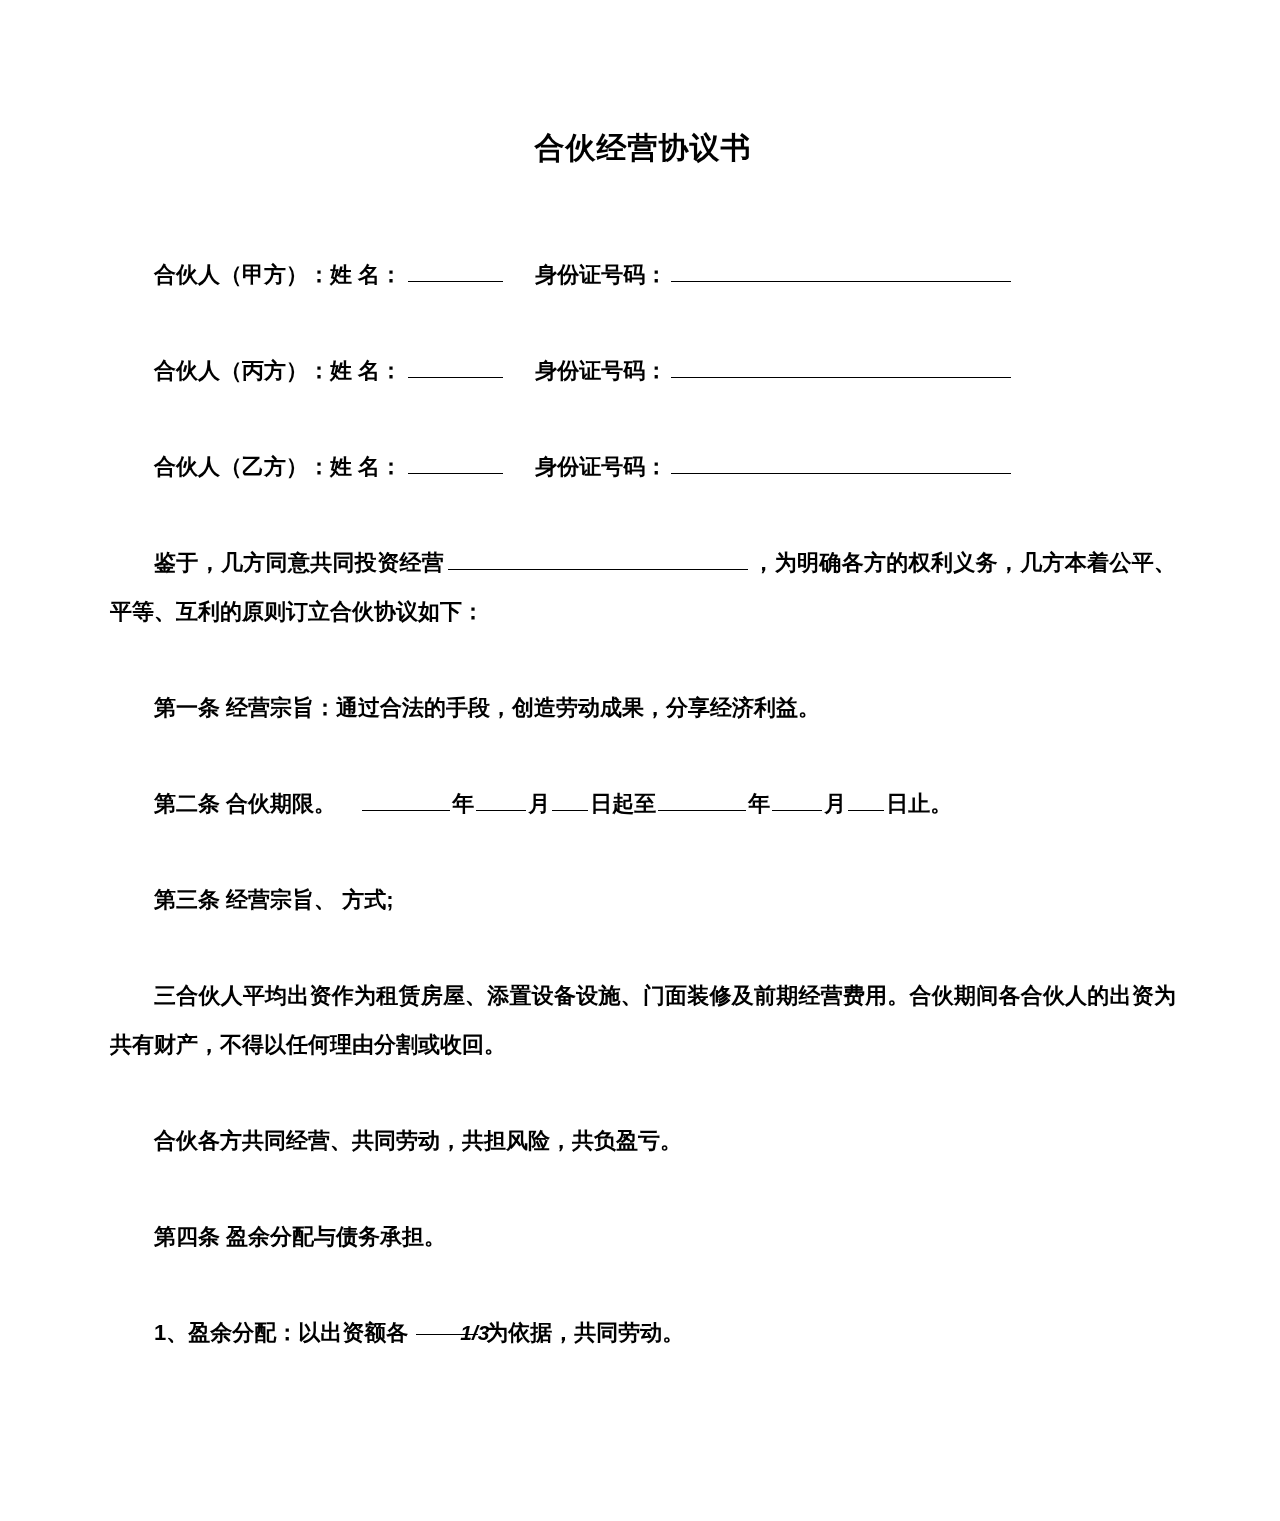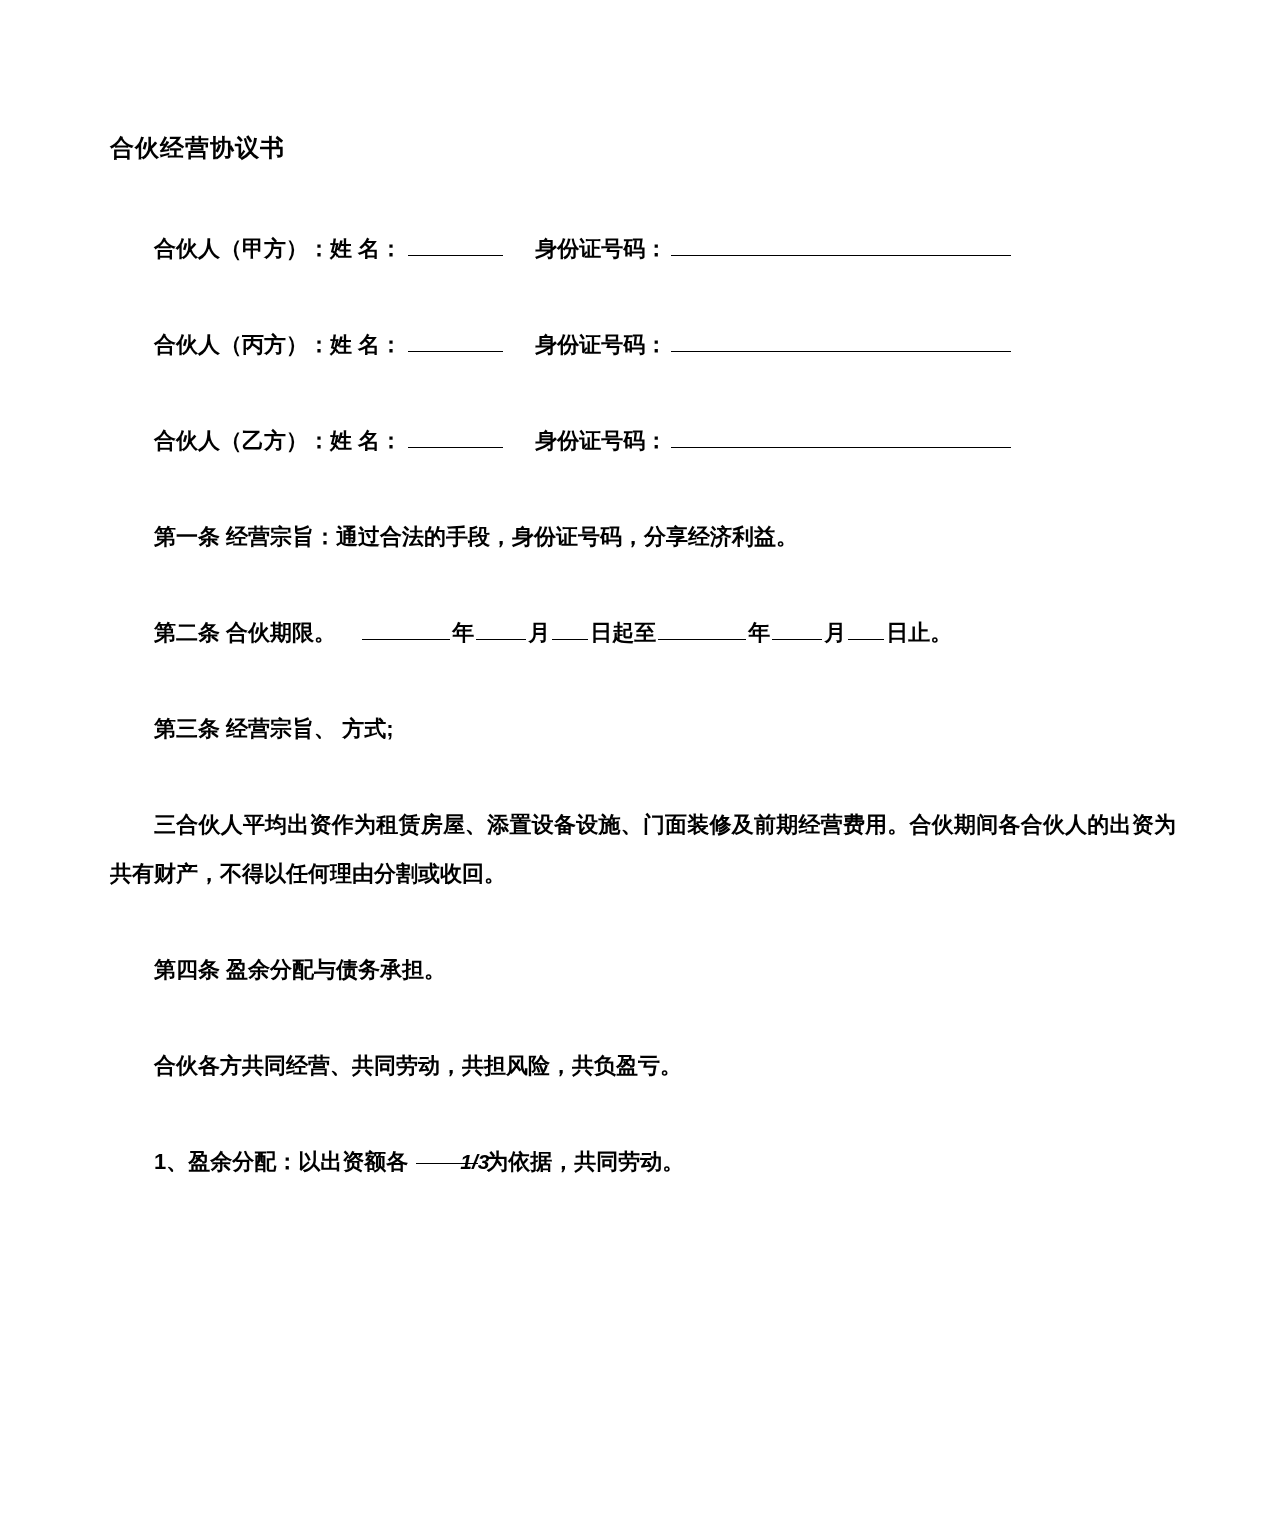--- a/index.html
+++ b/index.html
@@ -12,24 +12,24 @@
     min-height: 1521px;
     margin: 0 auto;
     background: #ffffff;
     box-sizing: border-box;
     padding: 126px 104px 80px 110px;
     font-family: "Liberation Sans", "DejaVu Sans", sans-serif;
     font-weight: 700;
     color: #000000;
   }
   .doc-title {
-    text-align: left;
-    font-size: 24px;
+    text-align: center;
+    font-size: 30px;
     line-height: 44px;
-    margin: 0 0 54px 0;
+    margin: 0 0 80px 0;
     letter-spacing: 1px;
   }
   .para {
     font-size: 22px;
     line-height: 49px;
     margin: 0 0 47px 0;
     text-indent: 2em;
     text-align: justify;
   }
   .para:last-child { margin-bottom: 0; }
@@ -56,28 +56,29 @@
 <div class="page">
 
   <h1 class="doc-title">合伙经营协议书</h1>
 
   <p class="para"><span>合伙人（甲方）：</span><span>姓  名：</span><span class="blank w-name"></span><span class="gap-l">身份证号码：</span><span class="blank w-id"></span></p>
 
   <p class="para"><span>合伙人（丙方）：</span><span>姓  名：</span><span class="blank w-name"></span><span class="gap-l">身份证号码：</span><span class="blank w-id"></span></p>
 
   <p class="para"><span>合伙人（乙方）：</span><span>姓  名：</span><span class="blank w-name"></span><span class="gap-l">身份证号码：</span><span class="blank w-id"></span></p>
 
+  <p class="para"><span>鉴于，几方同意共同投资经营</span><span class="blank w-biz"></span><span>，为明确各方的权利义务，几方本着公平、平等、互利的原则订立合伙协议如下：</span></p>
 
-  <p class="para">第一条  经营宗旨：通过合法的手段，身份证号码，分享经济利益。</p>
+  <p class="para">第一条  经营宗旨：通过合法的手段，创造劳动成果，分享经济利益。</p>
 
   <p class="para"><span>第二条  合伙期限。</span><span class="blank w-year gap-l"></span><span>年</span><span class="blank w-month"></span><span>月</span><span class="blank w-day"></span><span>日起至</span><span class="blank w-year"></span><span>年</span><span class="blank w-month"></span><span>月</span><span class="blank w-day"></span><span>日止。</span></p>
 
   <p class="para">第三条  经营宗旨、 方式;</p>
 
   <p class="para">三合伙人平均出资作为租赁房屋、添置设备设施、门面装修及前期经营费用。合伙期间各合伙人的出资为共有财产，不得以任何理由分割或收回。</p>
 
+  <p class="para">合伙各方共同经营、共同劳动，共担风险，共负盈亏。</p>
+
   <p class="para">第四条  盈余分配与债务承担。</p>
-
-  <p class="para">合伙各方共同经营、共同劳动，共担风险，共负盈亏。</p>
 
   <p class="para"><span>1、盈余分配：以出资额各</span><span class="blank w-frac"><span class="frac-text">1/3</span></span><span>为依据，共同劳动。</span></p>
 
 </div>
 
 </body></html>

